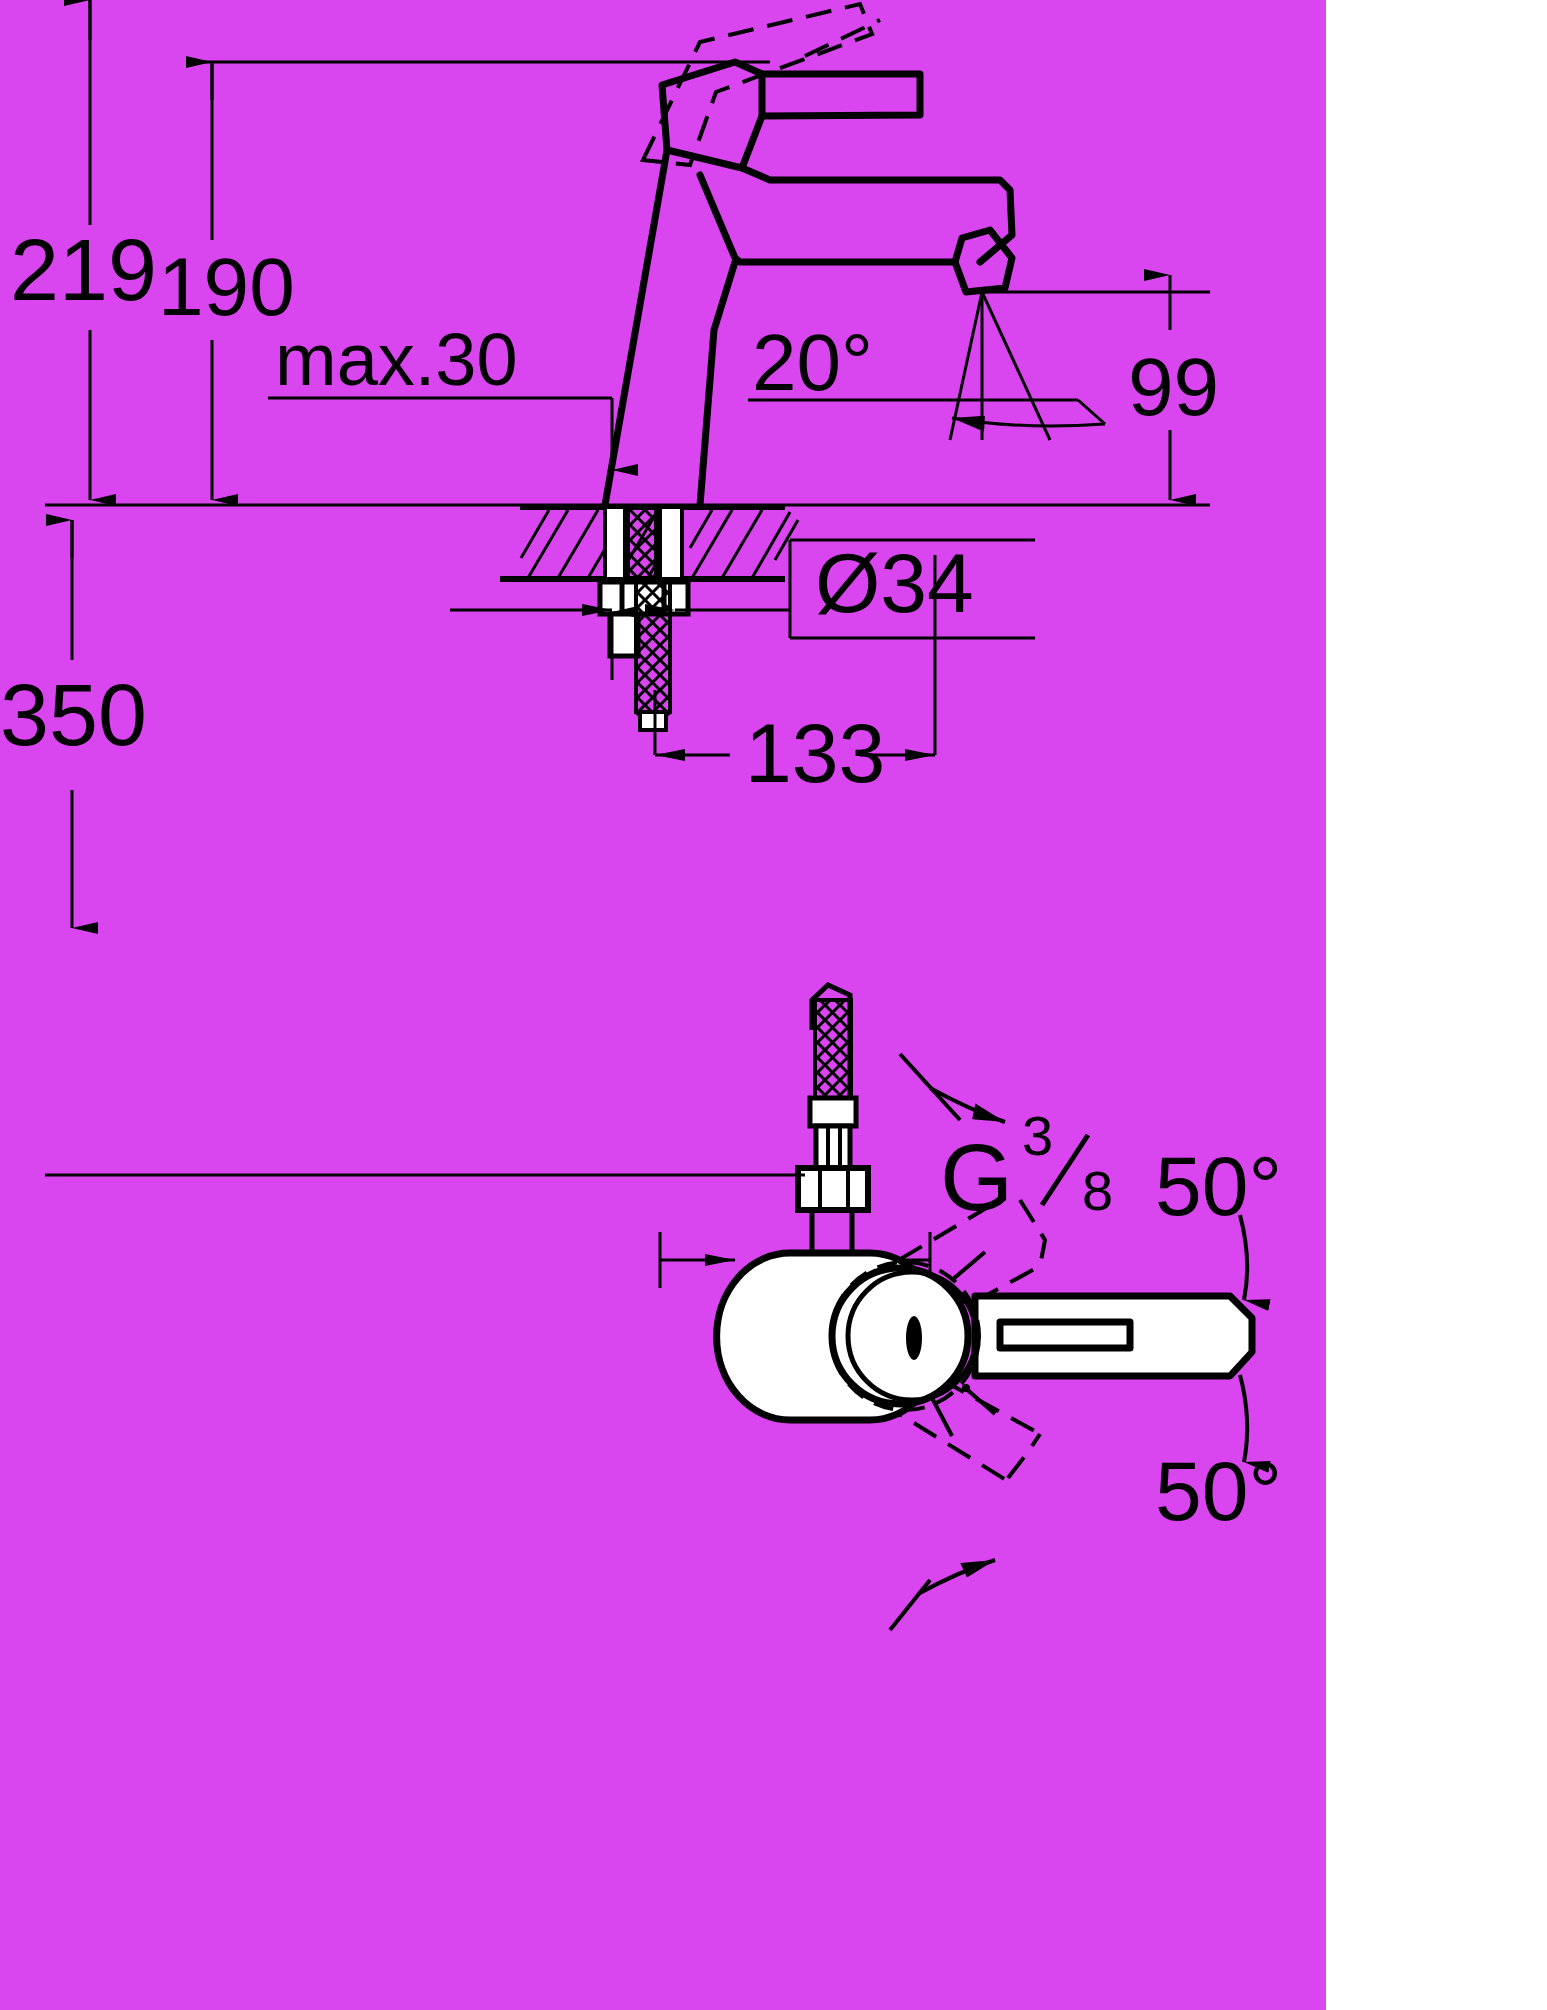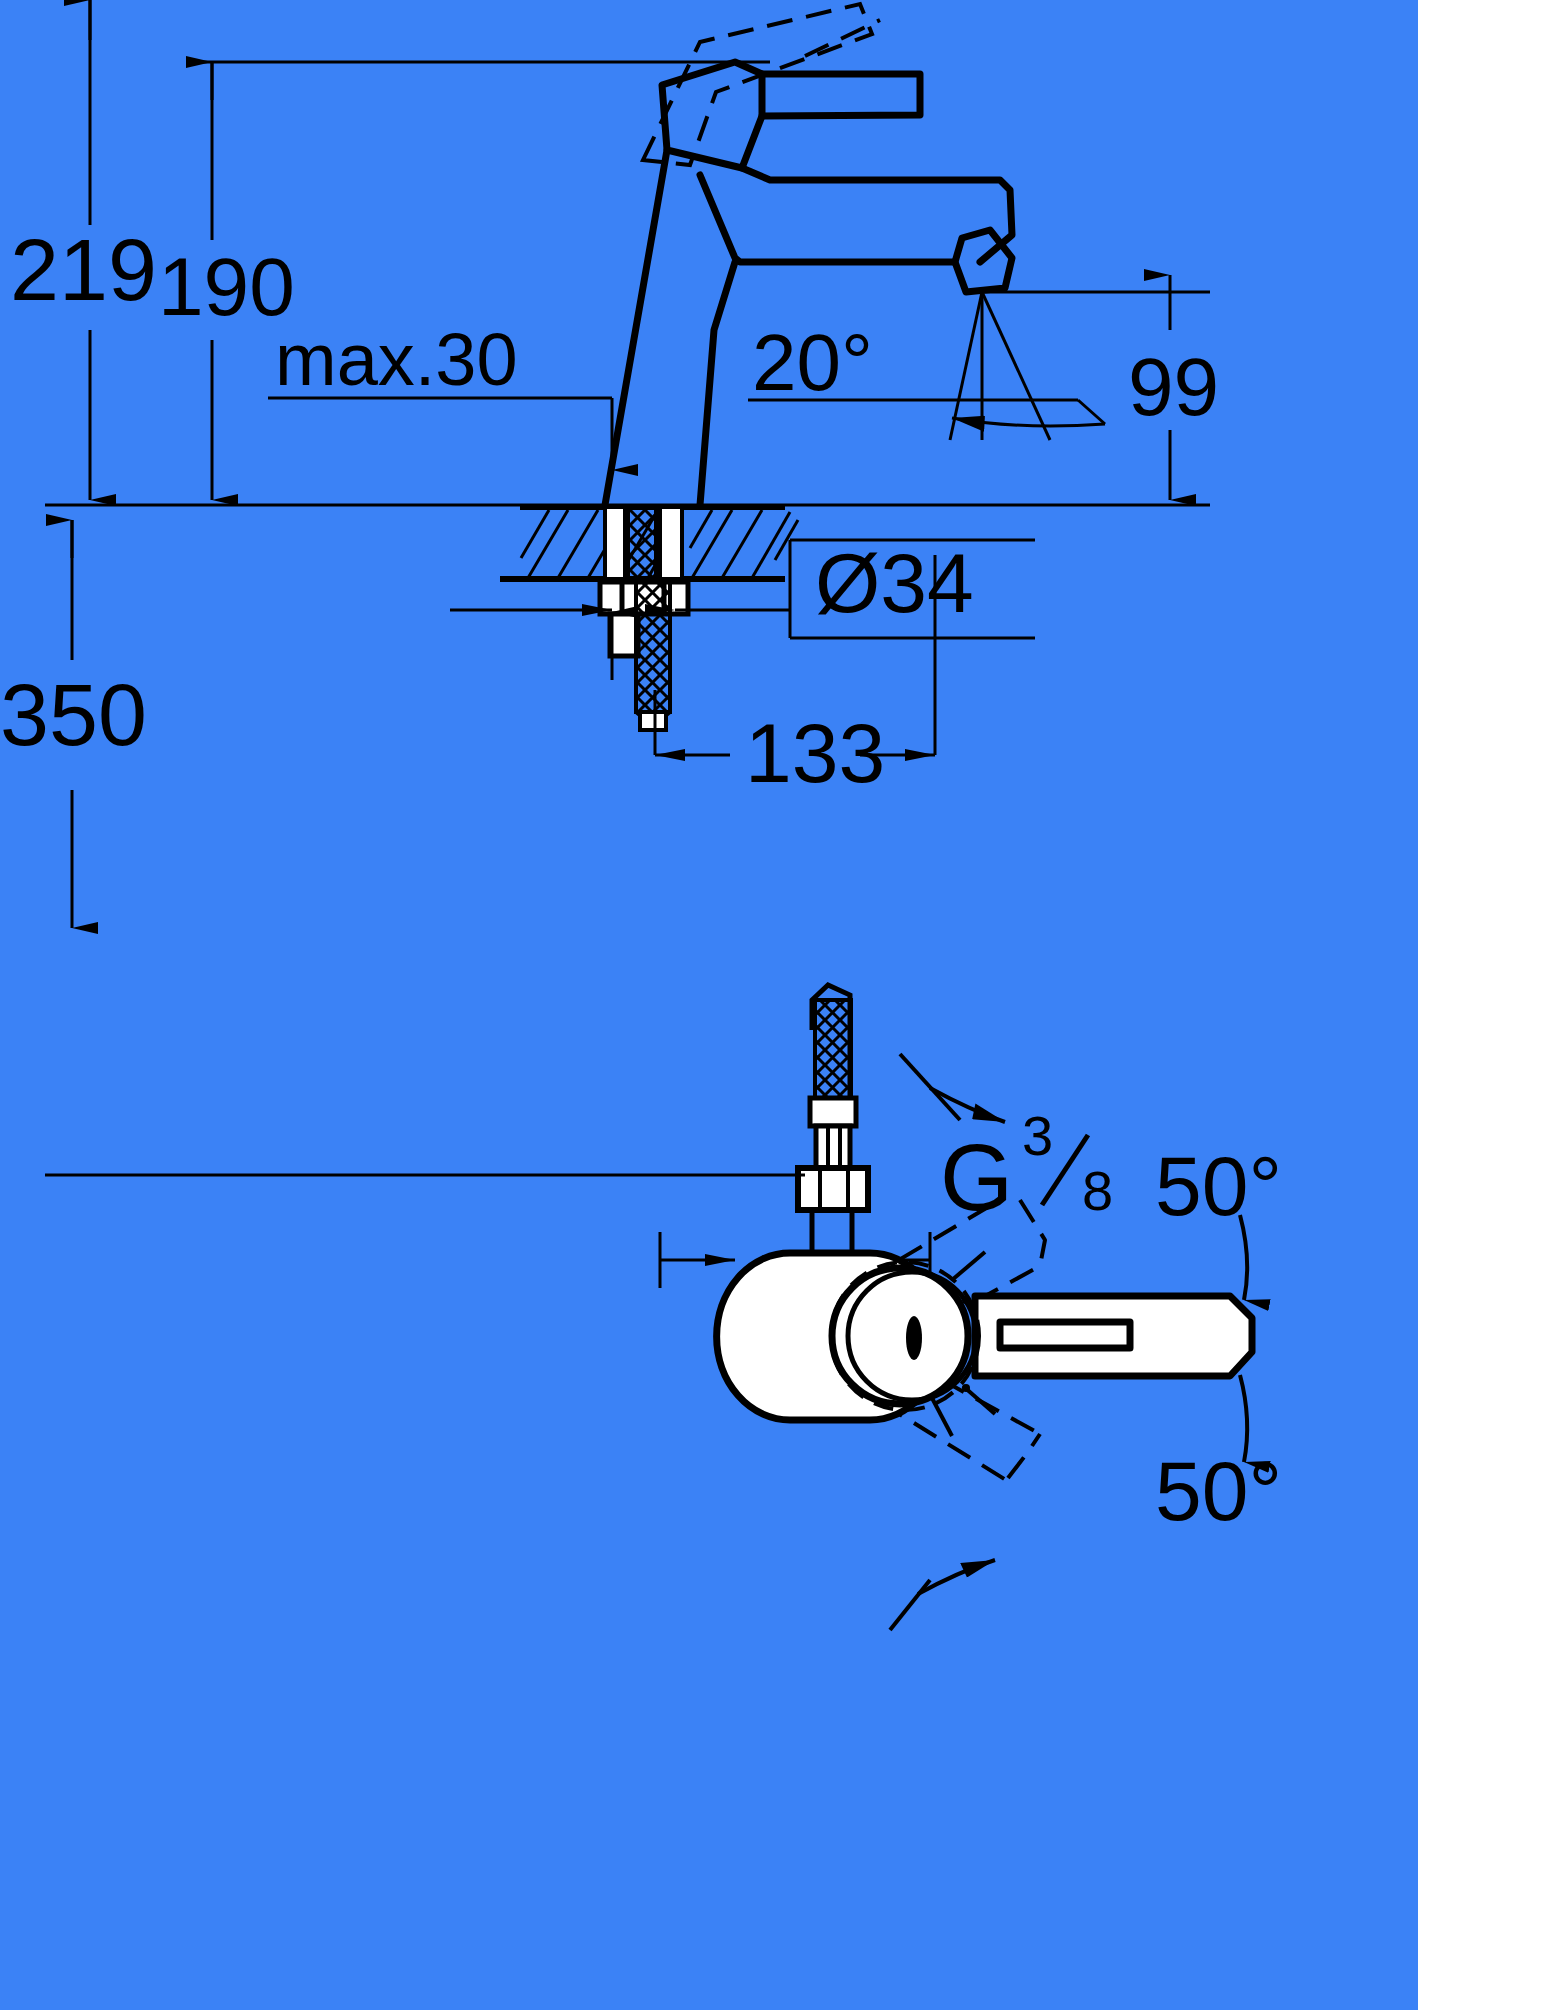--- a/index.html
+++ b/index.html
@@ -1,17 +1,17 @@
 <!DOCTYPE html>
 <html><head>
 <meta charset="utf-8">
 <style>
   html,body{margin:0;padding:0;background:#ffffff;}
   body{font-family:"Liberation Sans",sans-serif;}
-  #wrap{position:relative;width:1418px;height:2010px;background:#3b82f6;overflow:hidden;}
+  #wrap{position:relative;width:1294px;height:2010px;background:#d946ef;overflow:hidden;padding-left:32px;}
   #wrap svg{position:absolute;left:0;top:0;}
   .dimtext{font-family:"Liberation Sans",sans-serif;fill:#000;font-weight:400;}
 </style>
 </head>
 <body>
 
 <div id="wrap">
 
 <svg width="1547" height="2010" viewBox="0 0 1547 2010" xmlns="http://www.w3.org/2000/svg">
 

